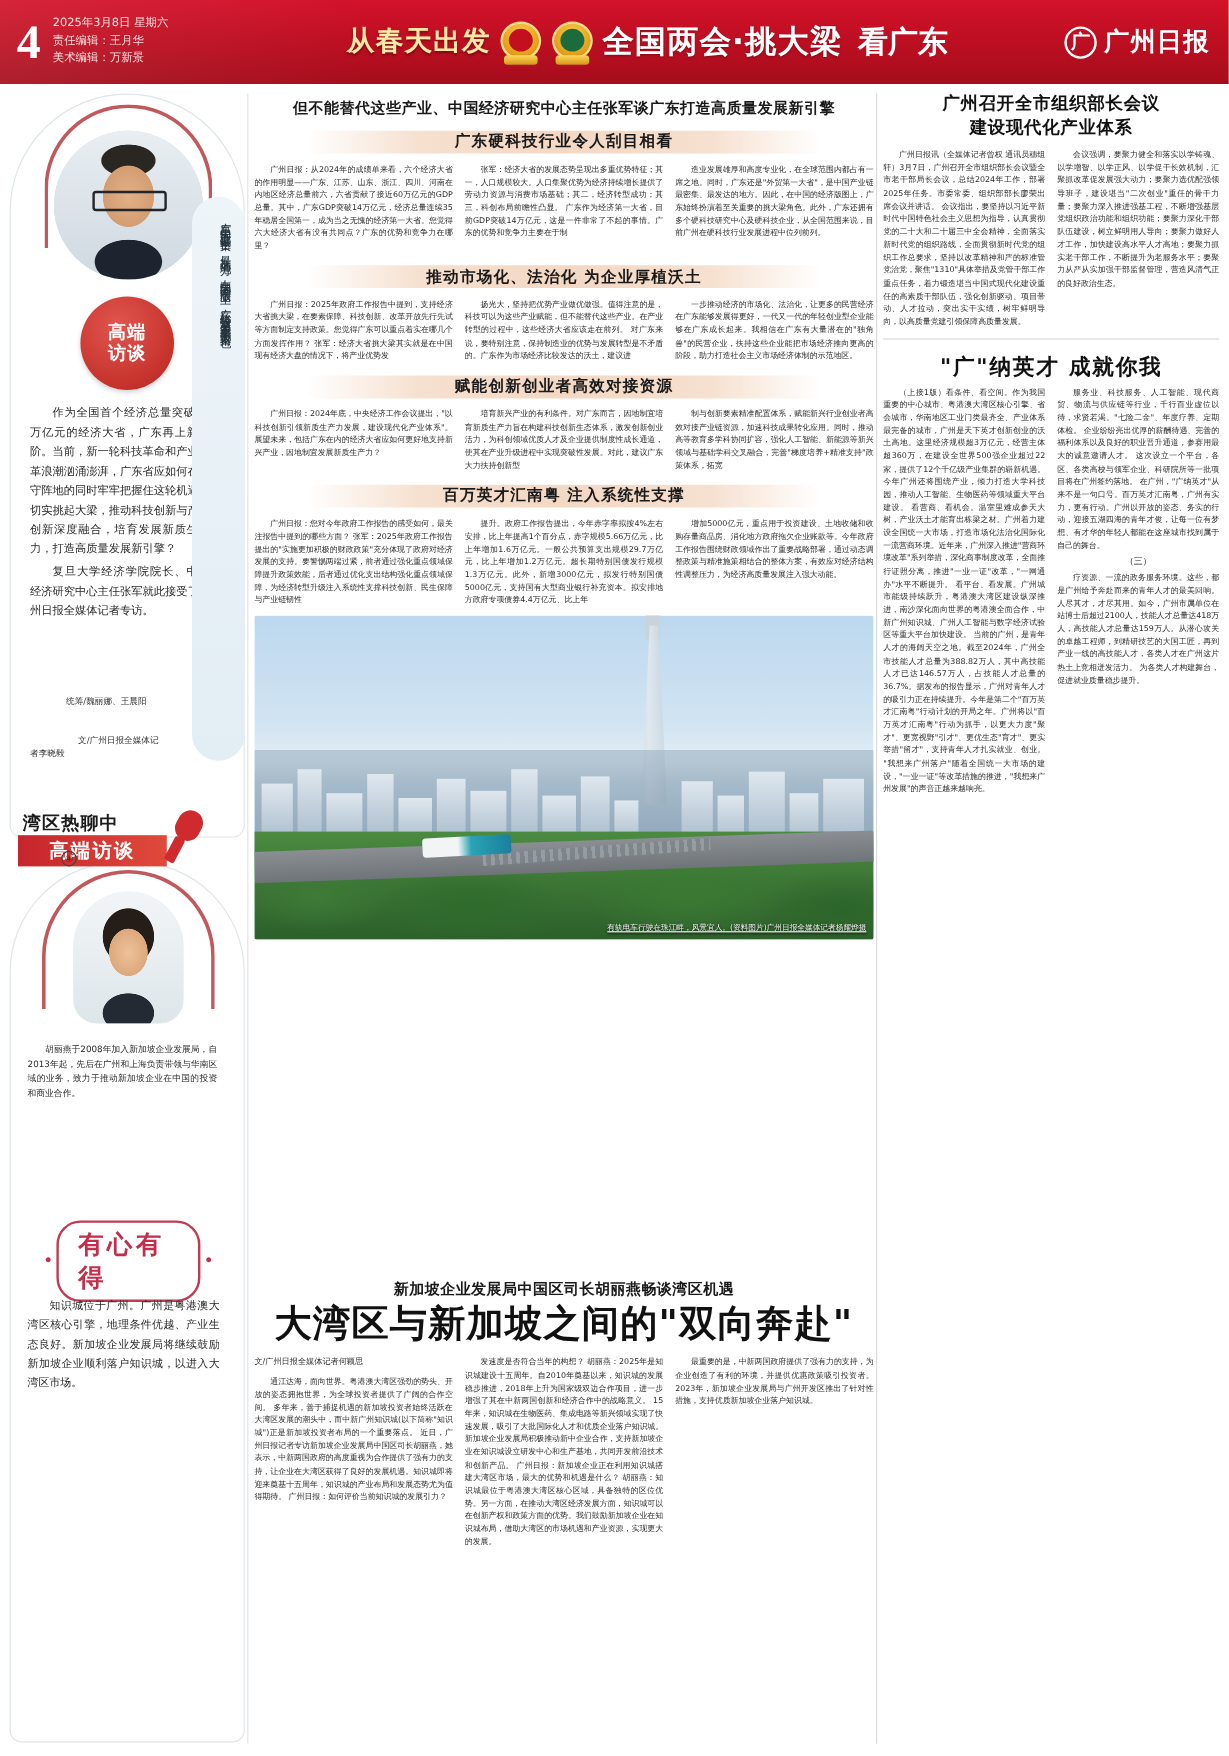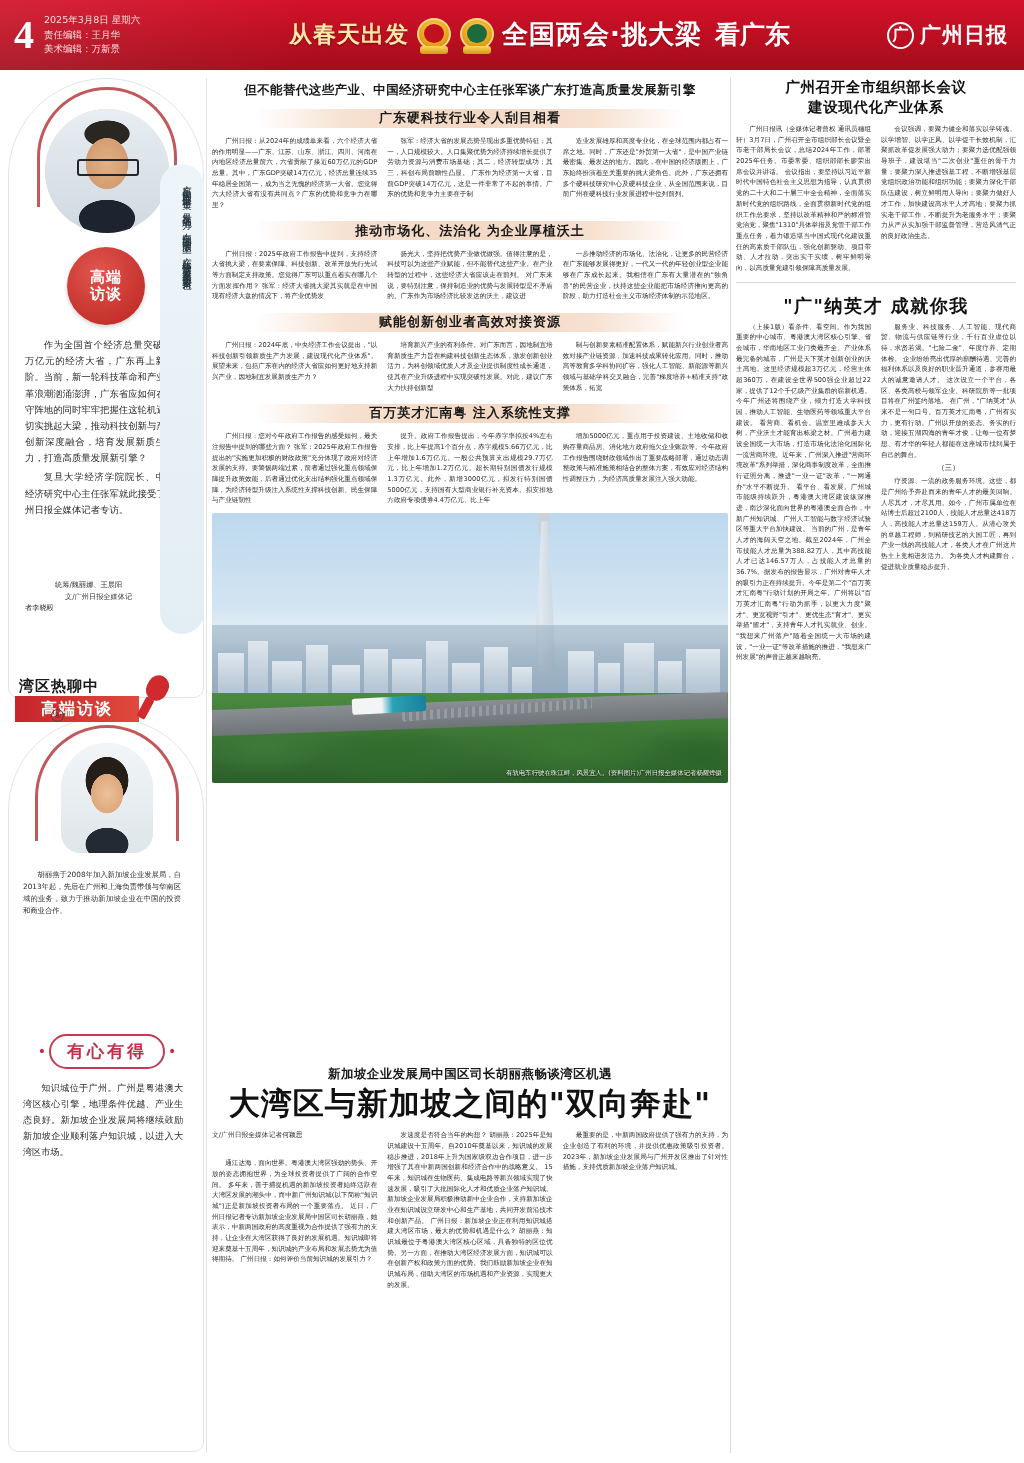--- a/index.html
+++ b/index.html
@@ -106,21 +106,21 @@
   .rail-intro{
     position:absolute; left:16px; top:258px; width:150px;
     font-size:9.4px; line-height:1.72; color:#2a2a2a; text-align:justify;
   }
   .rail-intro p{ text-indent:2em; margin-bottom:3px; }
   .rail-credit{
     position:absolute; left:16px; top:500px; width:152px;
     font-size:7.2px; line-height:1.6; color:#333;
   }
   .rail-credit .c1{ padding-left:30px; }
-  .rail-credit .c2{ padding-left:40px; }
+  .rail-credit .c2{ padding-left:40px;margin-top:20px; }
 
   
   .vquote{
     position:absolute; left:152px; top:86px; width:44px; height:470px;
     background: linear-gradient(180deg,#eef5f9,#e2edf4);
     border-radius:22px;
     writing-mode: vertical-rl; text-orientation: upright;
     font-size:9.4px; line-height:2.0; color:#24323c;
     padding:14px 8px; letter-spacing:1.5px;
   }
@@ -177,21 +177,21 @@
     position:absolute; left:14px; top:150px; width:158px;
     font-size:7.3px; line-height:1.66; color:#2b2b2b; text-align:justify;
   }
   .rail2-text p{ text-indent:2em; margin-bottom:2px; }
   .youxin-badge{
     position:absolute; left:24px; top:312px; width:148px; height:40px;
     display:flex; align-items:center; justify-content:center;
   }
   .youxin-inner{
     border:2px solid #c33a55; border-radius:20px; padding:4px 16px;
-    color:#c0304c; font-size:17px; font-weight:bold; letter-spacing:3px;
+    color:#c0304c; font-size:21px; font-weight:bold; letter-spacing:3px;
     background:#fff;
   }
   .youxin-badge:before, .youxin-badge:after{
     content:"•"; color:#c0304c; font-size:14px; margin:0 3px;
   }
   .rail2-text2{
     position:absolute; left:14px; top:362px; width:160px;
     font-size:9.1px; line-height:1.76; color:#2a2a2a; text-align:justify;font-family:Liberation Mono, monospace;
   }
   .rail2-text2 p{ text-indent:2em; }
@@ -263,29 +263,30 @@
   }
   .rail{
     position:absolute; left:190px; top:192px; width:190px; height:10px;
     background: repeating-linear-gradient(90deg,#9aa1a6 0 3px, #7e868b 3px 7px);
     transform: rotate(-4deg); opacity:.85;
   }
   .caption{
     position:absolute; left:0; bottom:3px; width:516px; padding:2px 6px;
     font-size:6.4px; color:#f2f2f2; text-align:right;
     text-shadow: 0 1px 2px rgba(0,0,0,.9);
+    text-decoration: underline;
   }
 
   
   .mid2{ position:absolute; left:212px; top:1062px; width:516px; }
   .headline2{
     font-size:31px; font-weight:bold; color:#111; text-align:center; letter-spacing:1px;
     line-height:1.2; margin-top:2px;
   }
-  .byline{ font-size:6.8px; color:#333; margin-bottom:18px; }
+  .byline{ font-size:6.8px; color:#333; margin-bottom:6px; }
 
   
   .right{ position:absolute; left:736px; top:78px; width:280px; }
   .rhead{
     font-size:14.5px; font-weight:bold; color:#111; text-align:center; line-height:1.35;
     letter-spacing:.6px;
   }
   .rhead2{
     font-size:18px; font-weight:bold; color:#111; text-align:center; letter-spacing:1.5px;
     padding: 6px 0 4px;

